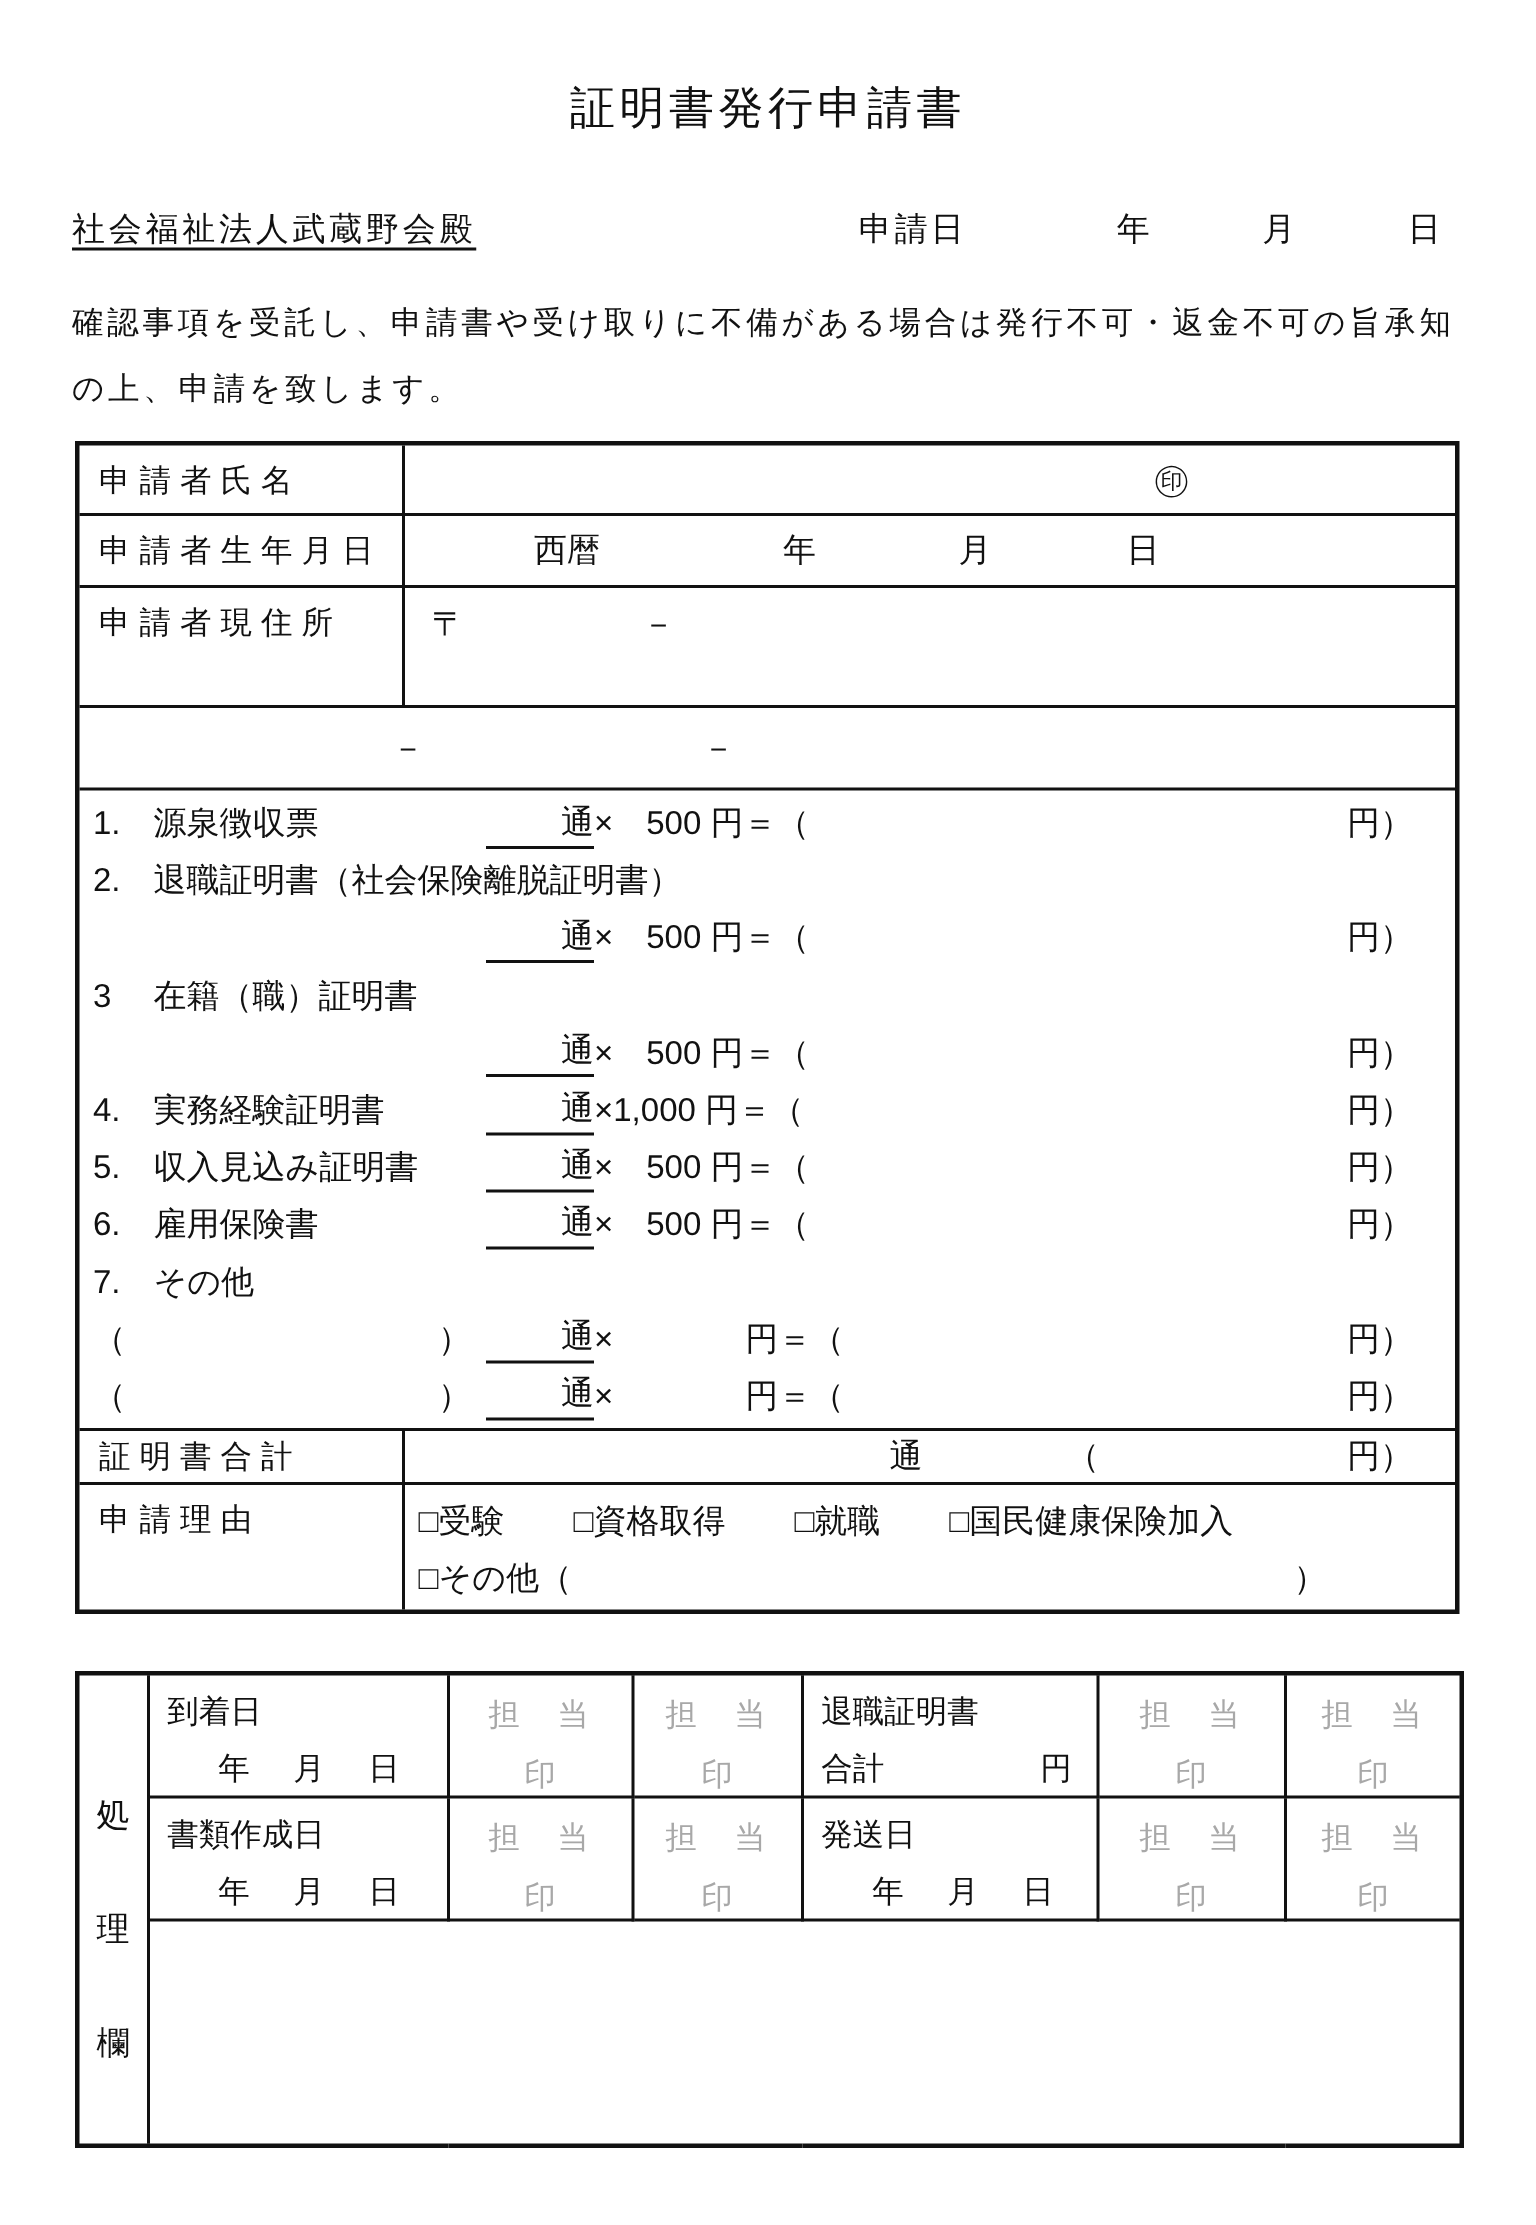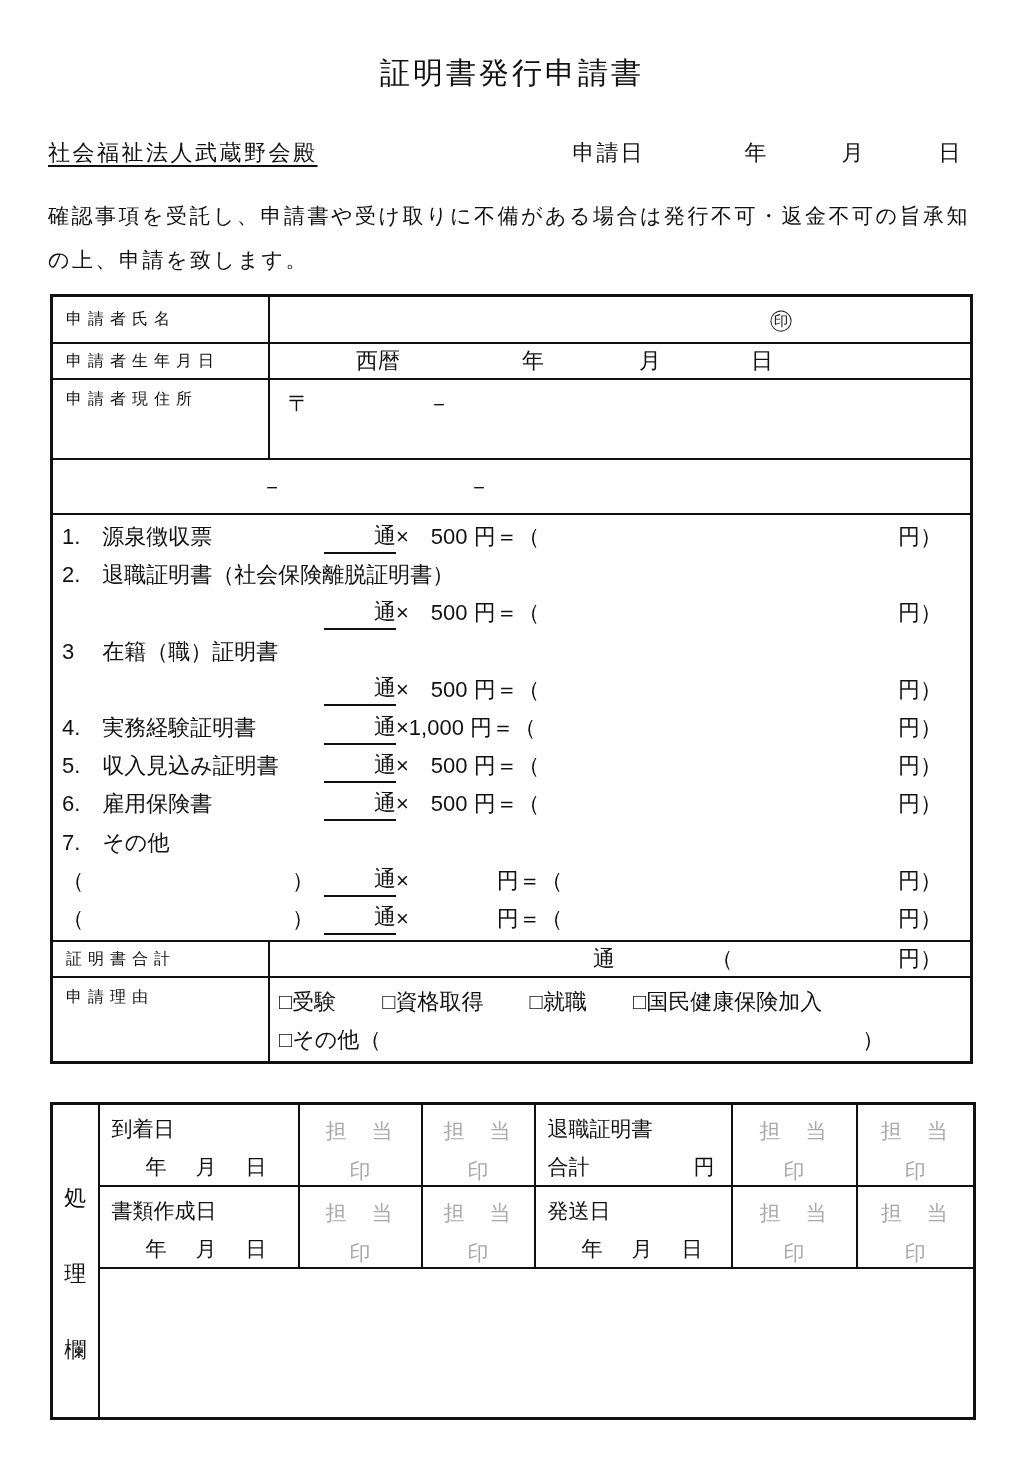--- a/index.html
+++ b/index.html
@@ -15,27 +15,27 @@
   .appdate-month { margin-left: 75px; }
   .appdate-day   { margin-left: 75px; }
 
   .notice { margin: 26px 48px 0 48px; width: 922px; font-size: 21px; line-height: 44px; letter-spacing: 2.5px; }
 
   
   .mtable { margin: 12px 0 0 50px; width: 923px; border: 3px solid #111; }
   .mrow { display: flex; }
   .mrow + .mrow { border-top: 2px solid #111; }
   .mlabel { width: 217px; flex-shrink: 0; border-right: 2px solid #111;
-            font-size: 16px; letter-spacing: 6px; display: flex; align-items: center; padding-left: 13px; }
+            font-size: 21px; letter-spacing: 6px; display: flex; align-items: center; padding-left: 13px; }
   .mlabel.top { align-items: flex-start; padding-top: 9px; }
   .mcontent { flex: 1; font-size: 22px; padding-left: 9px; display: flex; align-items: center; }
   .mcontent.col { flex-direction: column; align-items: stretch; display: block; }
 
   .h-name  { height: 45px; }
-  .h-birth { height: 34px; }
+  .h-birth { height: 46px; }
   .h-addr  { height: 78px; }
   .h-tel   { height: 53px; }
   .h-types { height: 425px; }
   .h-total { height: 34px; text-align: center; }
   .h-reason{ height: 83px; }
 
   .seal { margin-left: 490px; font-size: 24px; }
 
   .birth-era   { margin-left: 77px; }
   .birth-year  { margin-left: 122px; }

